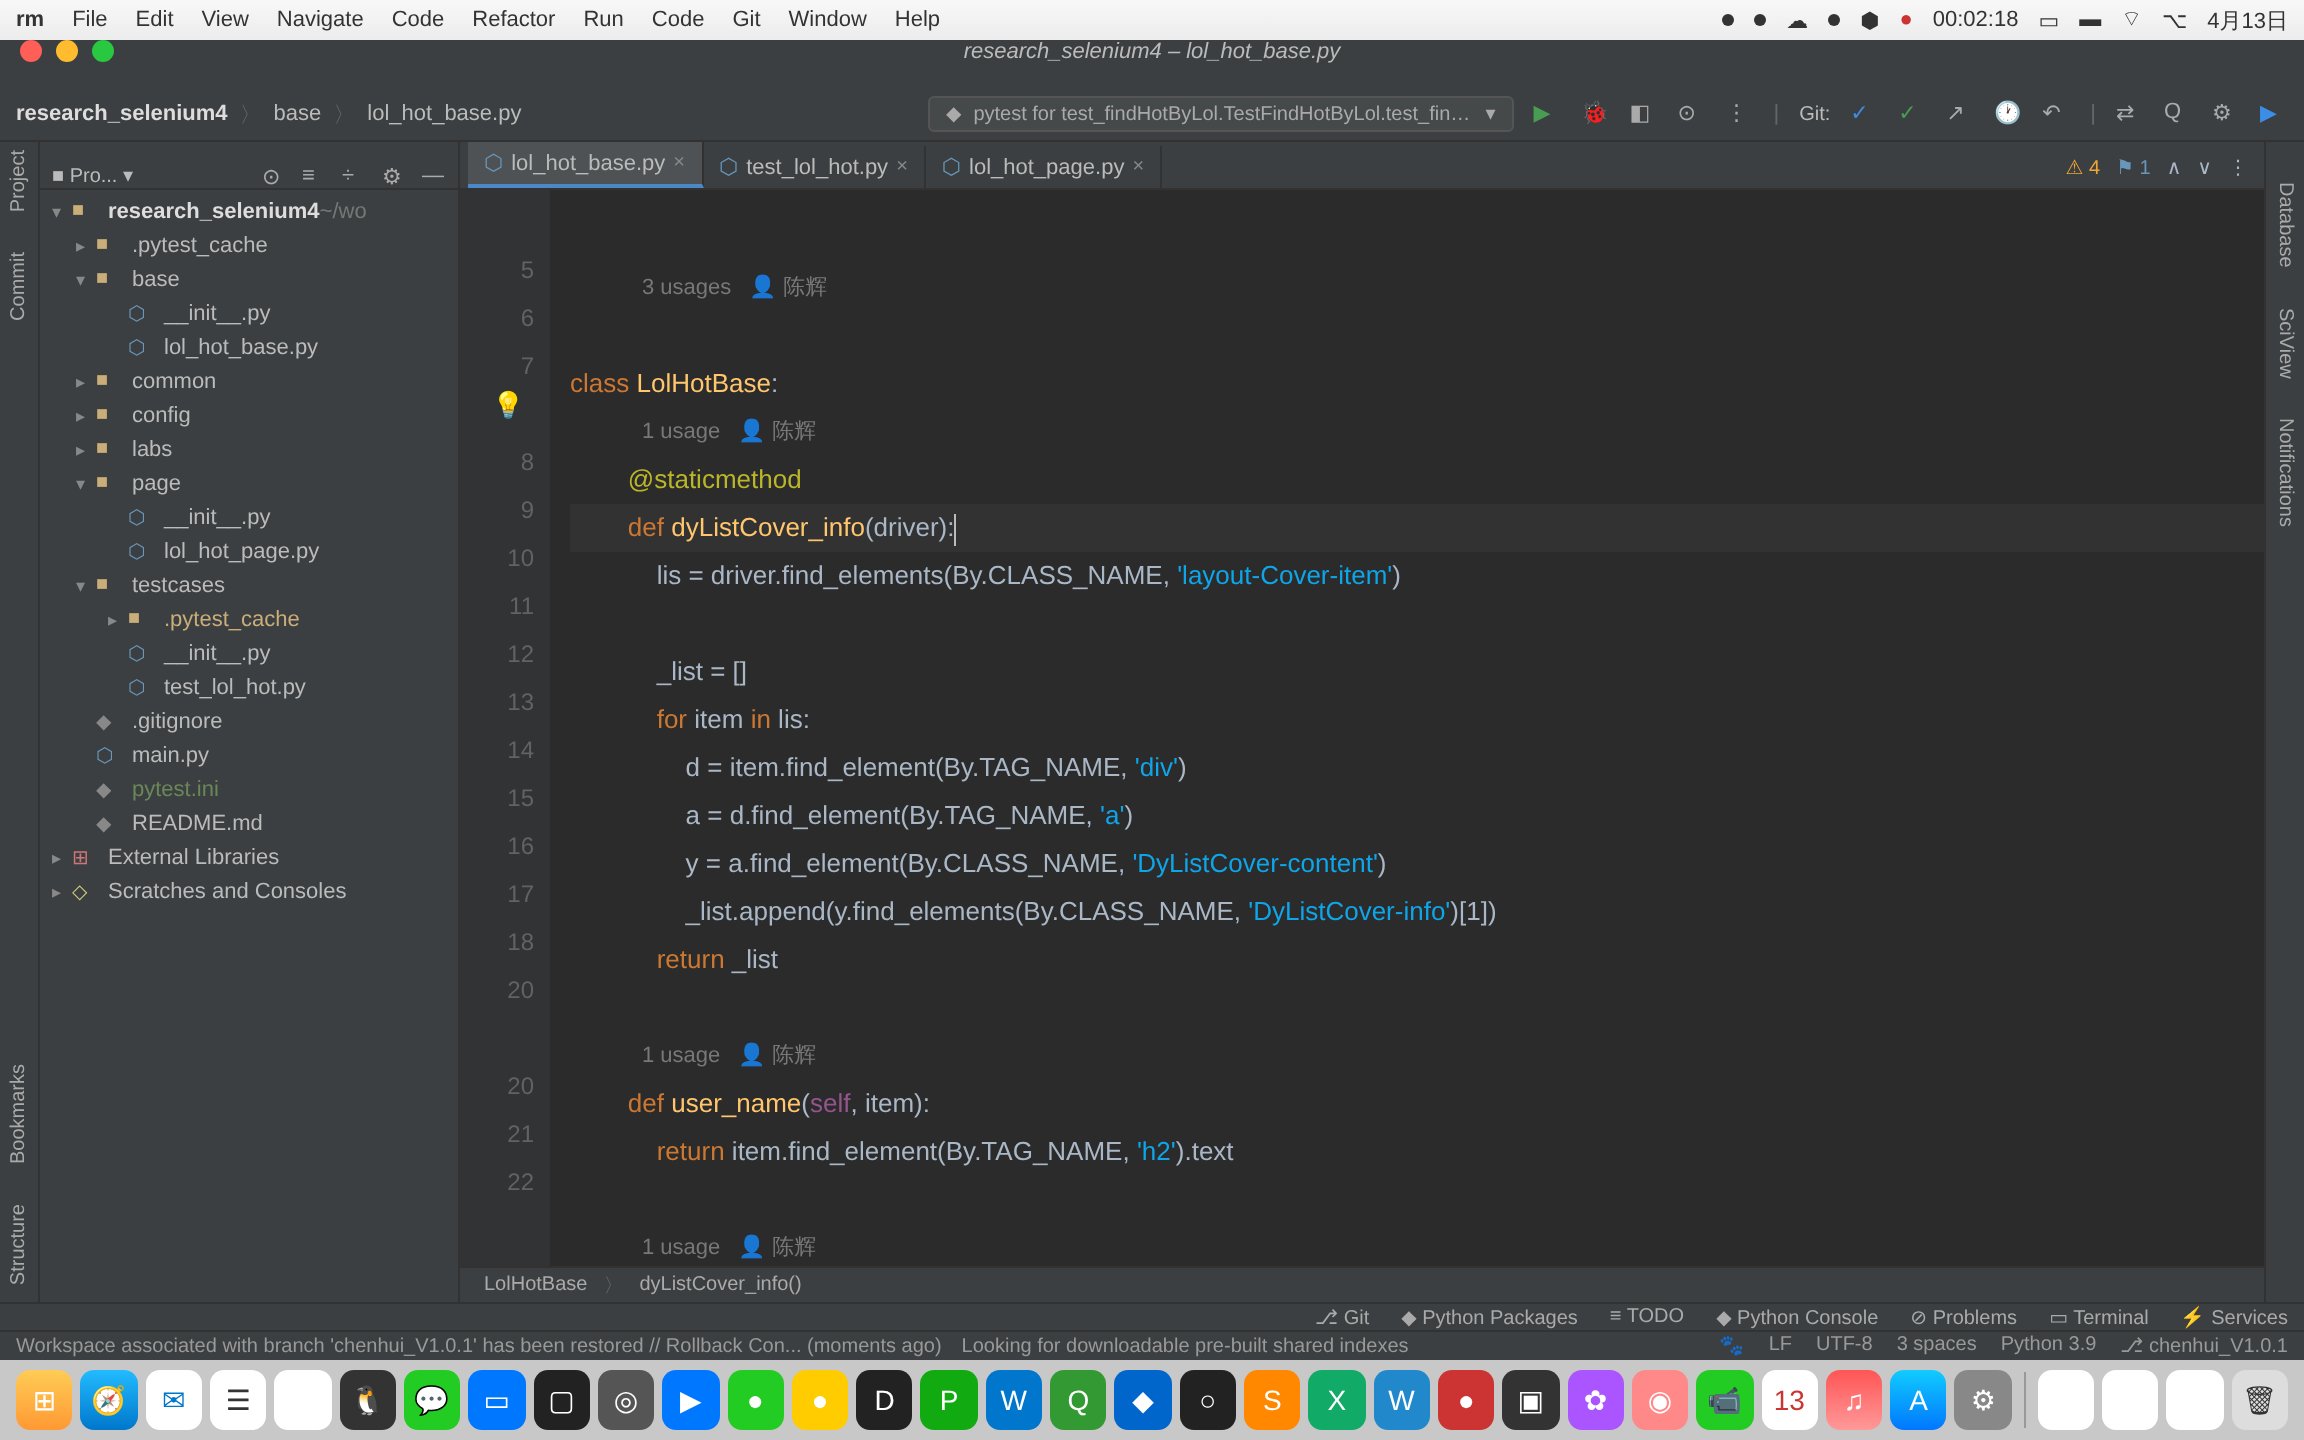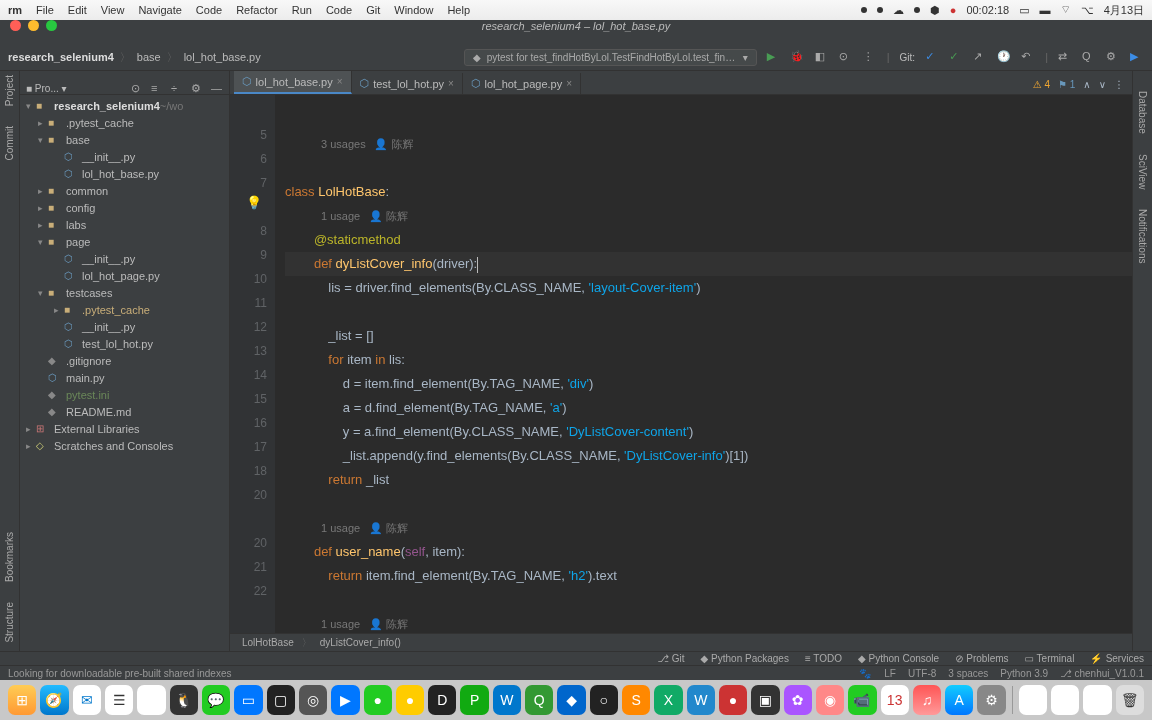--- a/index.html
+++ b/index.html
@@ -354,20 +354,21 @@
   <span>⎇ <span>Git</span></span>
   <span>◆ <span>Python Packages</span></span>
   <span>≡ <span>TODO</span></span>
   <span>◆ <span>Python Console</span></span>
   <span>⊘ <span>Problems</span></span>
   <span>▭ <span>Terminal</span></span>
   <span>⚡ <span>Services</span></span>
 </div>
 
 <div class="statusbar">
+  <span>Workspace associated with branch 'chenhui_V1.0.1' has been restored // Rollback   Con... (moments ago)</span>
   <span>Looking for downloadable pre-built shared indexes</span>
   <div class="right">
     <span>🐾</span>
     <span>LF</span>
     <span>UTF-8</span>
     <span>3 spaces</span>
     <span>Python 3.9</span>
     <span>⎇ <span>chenhui_V1.0.1</span></span>
   </div>
 </div>

